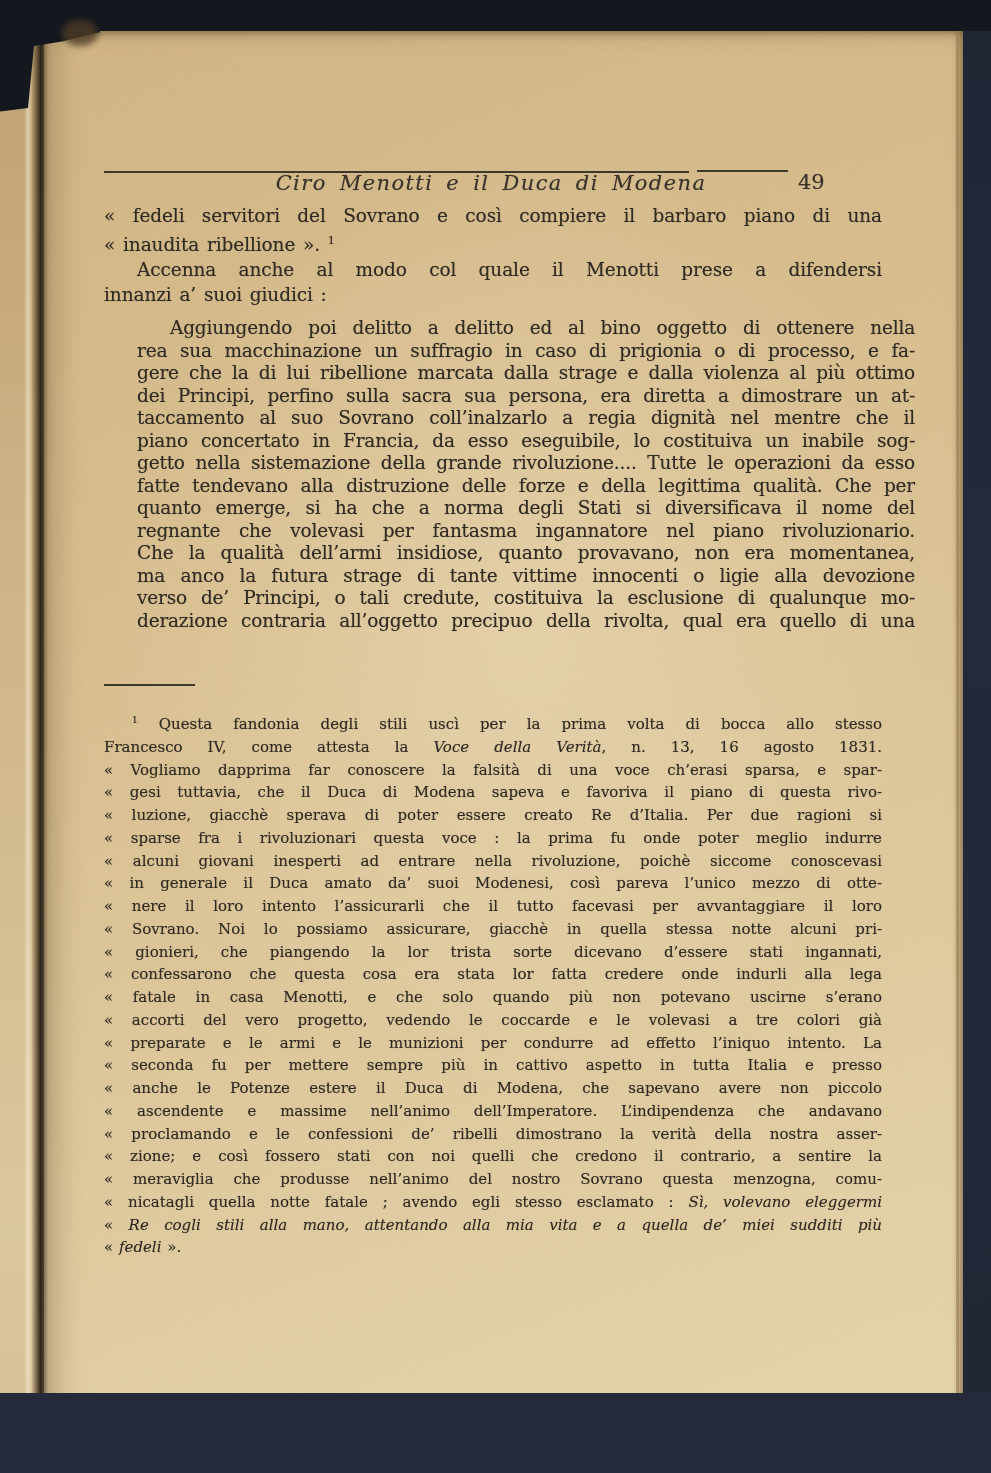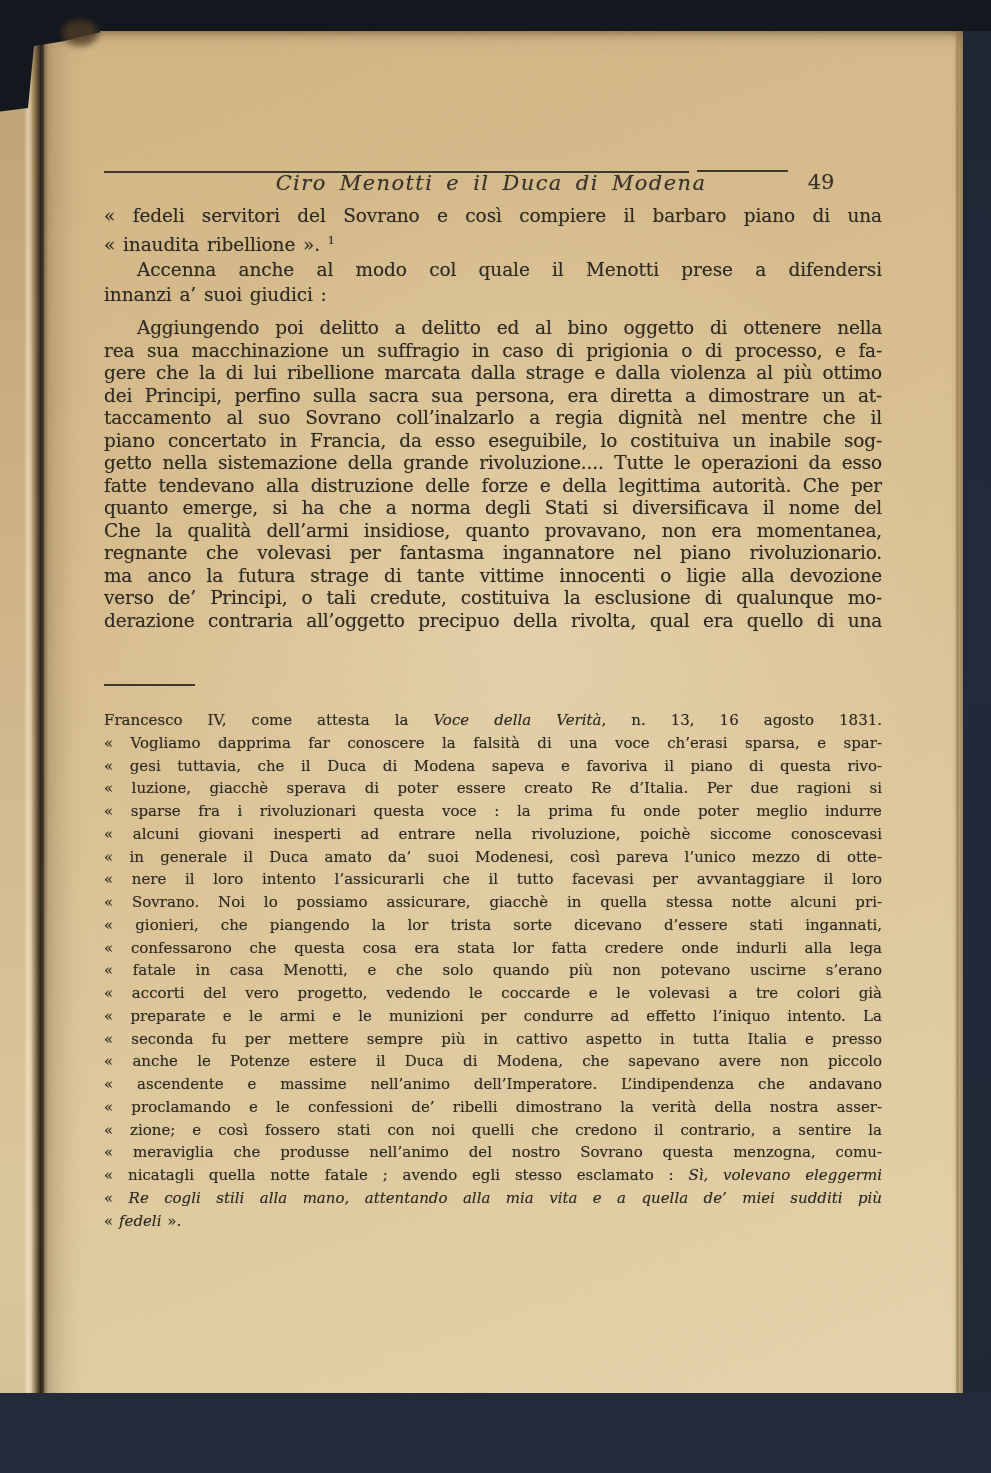--- a/index.html
+++ b/index.html
@@ -58,30 +58,30 @@
   .tline{text-align:justify;text-align-last:justify;white-space:normal;
     text-shadow:0 0 1px rgba(47,42,34,.4);}
   .tline.left{text-align:center;text-align-last:left;}
   .tline.indent{text-indent:33px;}
   .it{font-style:italic;}
   .sup{vertical-align:super;font-size:.6em;letter-spacing:0;}
 
   .para1 .tline{font-size:18.5px;line-height:25px;letter-spacing:-.1px;word-spacing:2px;}
   .para1{top:203px;}
   .para2 .tline{font-size:18.5px;line-height:22.5px;letter-spacing:-.2px;word-spacing:1.5px;}
-  .para2{top:317px;}
+  .para2{top:317px;margin-left:33px;}
   .footnote .tline{font-size:15px;line-height:22.75px;letter-spacing:0;word-spacing:1px;}
   .footnote{top:709px;}
   .footnote .tline.indent{text-indent:28px;}
 
   .header-title{position:absolute;left:104px;top:141px;width:686px;height:27px;line-height:27px;
     text-align:center;font-style:italic;font-size:21px;letter-spacing:1.4px;word-spacing:5px;
     color:#38322a;text-shadow:0 0 1px rgba(56,50,42,.4);}
   .page-number{position:absolute;left:754px;top:140px;width:46px;height:27px;line-height:27px;
-    text-align:center;font-size:21px;color:#38322a;text-shadow:0 0 1px rgba(56,50,42,.4);}
+    text-align:left;font-size:21px;color:#38322a;text-shadow:0 0 1px rgba(56,50,42,.4);}
   .header-rule-a{position:absolute;left:104px;top:171px;width:585px;height:2px;background:var(--rule);}
   .header-rule-b{position:absolute;left:697px;top:170px;width:91px;height:2px;background:var(--rule);}
   .footnote-rule{position:absolute;left:104px;top:684px;width:91px;height:2px;background:var(--rule);}
 </style>
 </head>
 <body>
 
 <div class="stage">
 
   <div class="left-strip"></div>
@@ -105,31 +105,32 @@
       <div class="tline left"><span>innanzi a’ suoi giudici :</span></div>
     </div>
   <div class="textline-block para2">
       <div class="tline indent"><span>Aggiungendo poi delitto a delitto ed al bino oggetto di ottenere nella</span></div>
       <div class="tline"><span>rea sua macchinazione un suffragio in caso di prigionia o di processo, e fa-</span></div>
       <div class="tline"><span>gere che la di lui ribellione marcata dalla strage e dalla violenza al più ottimo</span></div>
       <div class="tline"><span>dei Principi, perfino sulla sacra sua persona, era diretta a dimostrare un at-</span></div>
       <div class="tline"><span>taccamento al suo Sovrano coll’inalzarlo a regia dignità nel mentre che il</span></div>
       <div class="tline"><span>piano concertato in Francia, da esso eseguibile, lo costituiva un inabile sog-</span></div>
       <div class="tline"><span>getto nella sistemazione della grande rivoluzione.... Tutte le operazioni da esso</span></div>
-      <div class="tline"><span>fatte tendevano alla distruzione delle forze e della legittima autorità. Che per</span></div>
+      <div class="tline"><span>fatte tendevano alla distruzione delle forze e della legittima qualità. Che per</span></div>
       <div class="tline"><span>quanto emerge, si ha che a norma degli Stati si diversificava il nome del</span></div>
+      <div class="tline"><span>regnante che volevasi per fantasma ingannatore nel piano rivoluzionario.</span></div>
       <div class="tline"><span>Che la qualità dell’armi insidiose, quanto provavano, non era momentanea,</span></div>
-      <div class="tline"><span>regnante che volevasi per fantasma ingannatore nel piano rivoluzionario.</span></div>
       <div class="tline"><span>ma anco la futura strage di tante vittime innocenti o ligie alla devozione</span></div>
       <div class="tline"><span>verso de’ Principi, o tali credute, costituiva la esclusione di qualunque mo-</span></div>
       <div class="tline"><span>derazione contraria all’oggetto precipuo della rivolta, qual era quello di una</span></div>
     </div>
 
   <div class="footnote-rule"></div>
   <div class="textline-block footnote">
+      <div class="tline indent"><span class="sup">1</span><span> Questa fandonia degli stili uscì per la prima volta di bocca allo stesso</span></div>
       <div class="tline"><span>Francesco IV, come attesta la </span><span class="it">Voce della Verità</span><span>, n. 13, 16 agosto 1831.</span></div>
       <div class="tline"><span>« Vogliamo dapprima far conoscere la falsità di una voce ch’erasi sparsa, e spar-</span></div>
       <div class="tline"><span>« gesi tuttavia, che il Duca di Modena sapeva e favoriva il piano di questa rivo-</span></div>
       <div class="tline"><span>« luzione, giacchè sperava di poter essere creato Re d’Italia. Per due ragioni si</span></div>
       <div class="tline"><span>« sparse fra i rivoluzionari questa voce : la prima fu onde poter meglio indurre</span></div>
       <div class="tline"><span>« alcuni giovani inesperti ad entrare nella rivoluzione, poichè siccome conoscevasi</span></div>
       <div class="tline"><span>« in generale il Duca amato da’ suoi Modenesi, così pareva l’unico mezzo di otte-</span></div>
       <div class="tline"><span>« nere il loro intento l’assicurarli che il tutto facevasi per avvantaggiare il loro</span></div>
       <div class="tline"><span>« Sovrano. Noi lo possiamo assicurare, giacchè in quella stessa notte alcuni pri-</span></div>
       <div class="tline"><span>« gionieri, che piangendo la lor trista sorte dicevano d’essere stati ingannati,</span></div>

